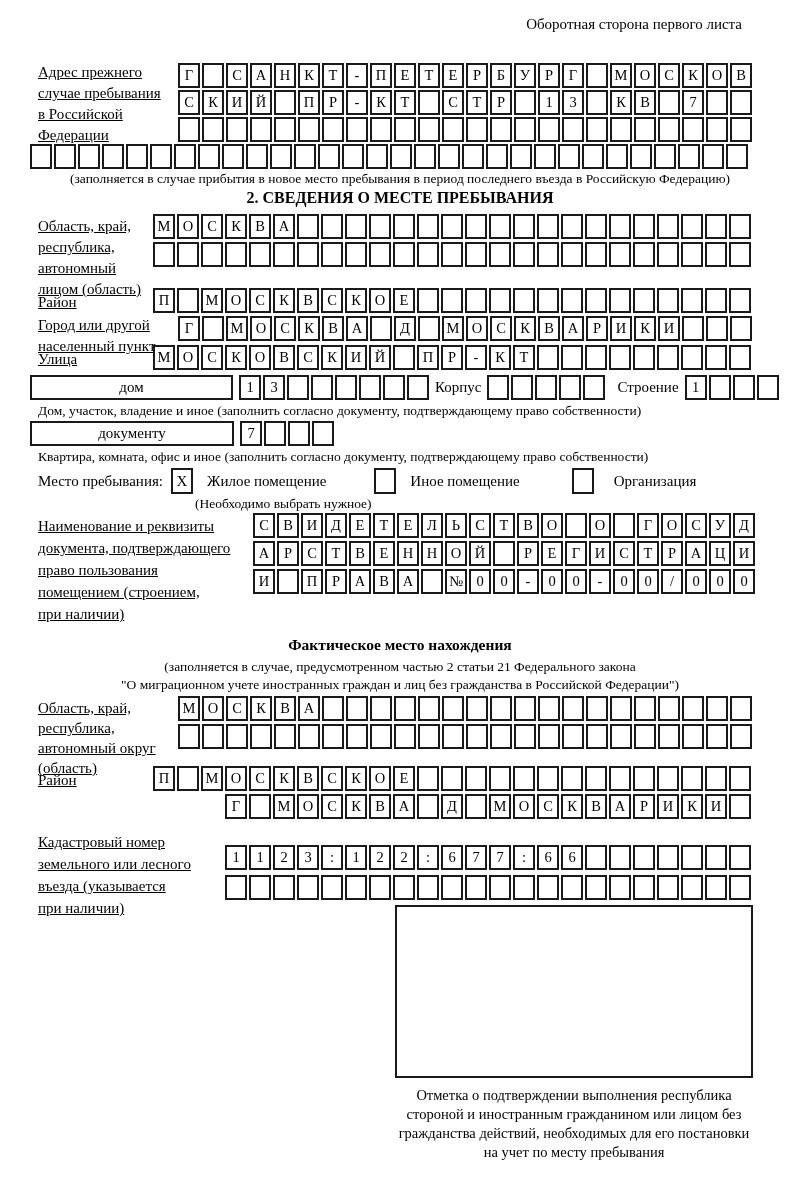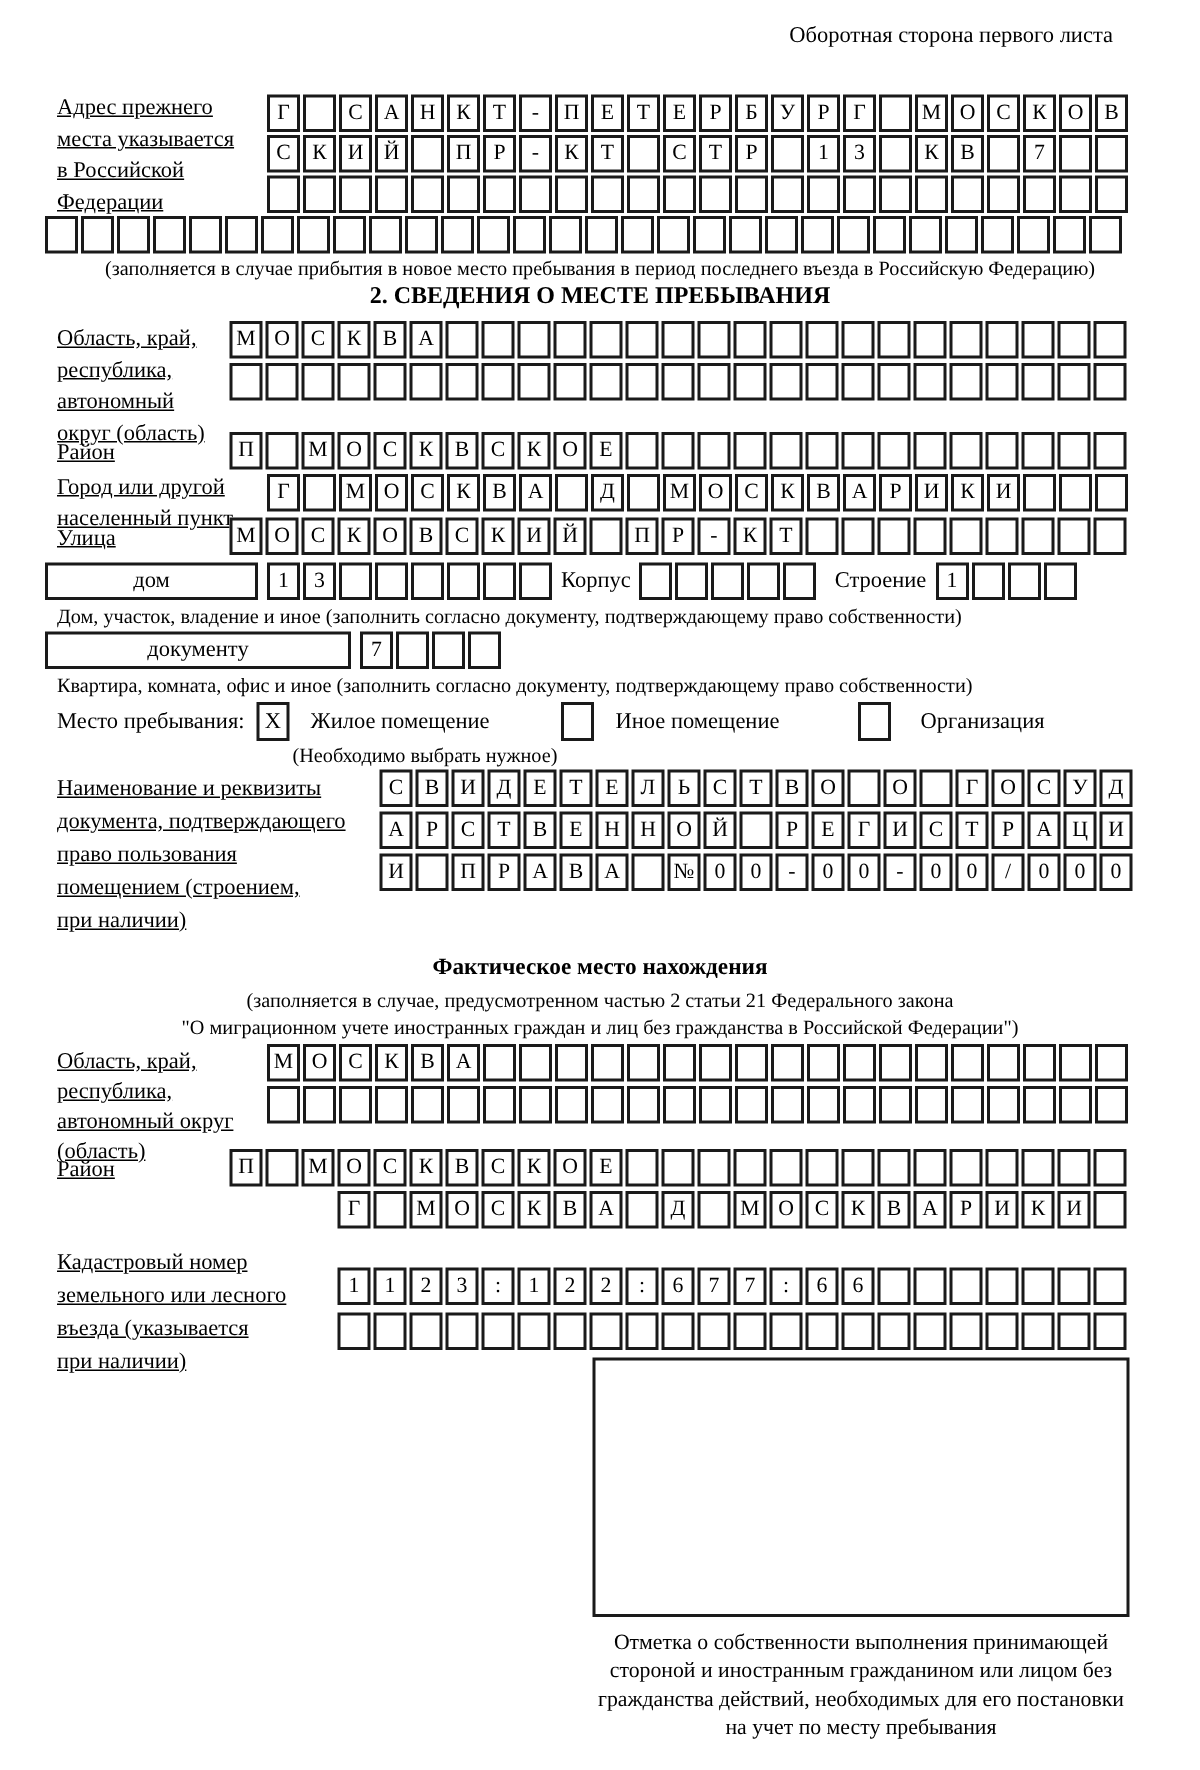--- a/index.html
+++ b/index.html
@@ -29,21 +29,21 @@
 </style>
 </head>
 <body>
 
 <div class="page">
 
   <div class="abs note-right">Оборотная сторона первого листа</div>
 
   <div class="abs lbl" style="left:38px;top:62px">
     <span class="ln">Адрес прежнего</span>
-    <span class="ln">места указывается</span>
+    <span class="ln">случае пребывания</span>
     <span class="ln">в Российской</span>
     <span class="ln">Федерации</span>
   </div>
   <div class="abs cells" style="left:178px;top:63px">
       <span class="cell">Г</span>
       <span class="cell"></span>
       <span class="cell">С</span>
       <span class="cell">А</span>
       <span class="cell">Н</span>
       <span class="cell">К</span>
@@ -151,21 +151,21 @@
       <span class="cell"></span>
     </div>
   <div class="abs caption center" style="top:171px">(заполняется в случае прибытия в новое место пребывания в период последнего въезда в Российскую Федерацию)</div>
 
   <div class="abs sec-title center" style="top:189px">2. СВЕДЕНИЯ О МЕСТЕ ПРЕБЫВАНИЯ</div>
 
   <div class="abs lbl" style="left:38px;top:216px">
     <span class="ln">Область, край,</span>
     <span class="ln">республика,</span>
     <span class="ln">автономный</span>
-    <span class="ln">округ (область)</span>
+    <span class="ln">лицом (область)</span>
   </div>
   <div class="abs cells" style="left:153px;top:214px">
       <span class="cell">М</span>
       <span class="cell">О</span>
       <span class="cell">С</span>
       <span class="cell">К</span>
       <span class="cell">В</span>
       <span class="cell">А</span>
       <span class="cell"></span>
       <span class="cell"></span>
@@ -298,21 +298,21 @@
       <span class="cell"></span>
       <span class="cell"></span>
       <span class="cell"></span>
       <span class="cell"></span>
       <span class="cell"></span>
       <span class="cell"></span>
       <span class="cell"></span>
     </div>
 
   <div class="abs hrow" style="left:30px;top:375px">
-    <div class="labelbox" style="width:142px">дом</div>
+    <div class="labelbox" style="width:203px">дом</div>
     <div class="cells" style="margin-left:6px">
         <span class="cell">1</span>
         <span class="cell">3</span>
         <span class="cell"></span>
         <span class="cell"></span>
         <span class="cell"></span>
         <span class="cell"></span>
         <span class="cell"></span>
         <span class="cell"></span>
       </div>
@@ -601,19 +601,19 @@
       <span class="cell"></span>
       <span class="cell"></span>
       <span class="cell"></span>
       <span class="cell"></span>
       <span class="cell"></span>
     </div>
 
   <div class="abs bigbox" style="left:395px;top:905px;width:358px;height:173px"></div>
 
   <div class="abs bcap" style="left:383px;top:1086px;width:382px">
-    <span class="ln">Отметка о собственности выполнения принимающей</span>
+    <span class="ln">Отметка о подтверждении выполнения республика</span>
     <span class="ln">стороной и иностранным гражданином или лицом без</span>
     <span class="ln">гражданства действий, необходимых для его постановки</span>
     <span class="ln">на учет по месту пребывания</span>
   </div>
 
 </div>
 
 </body></html>

